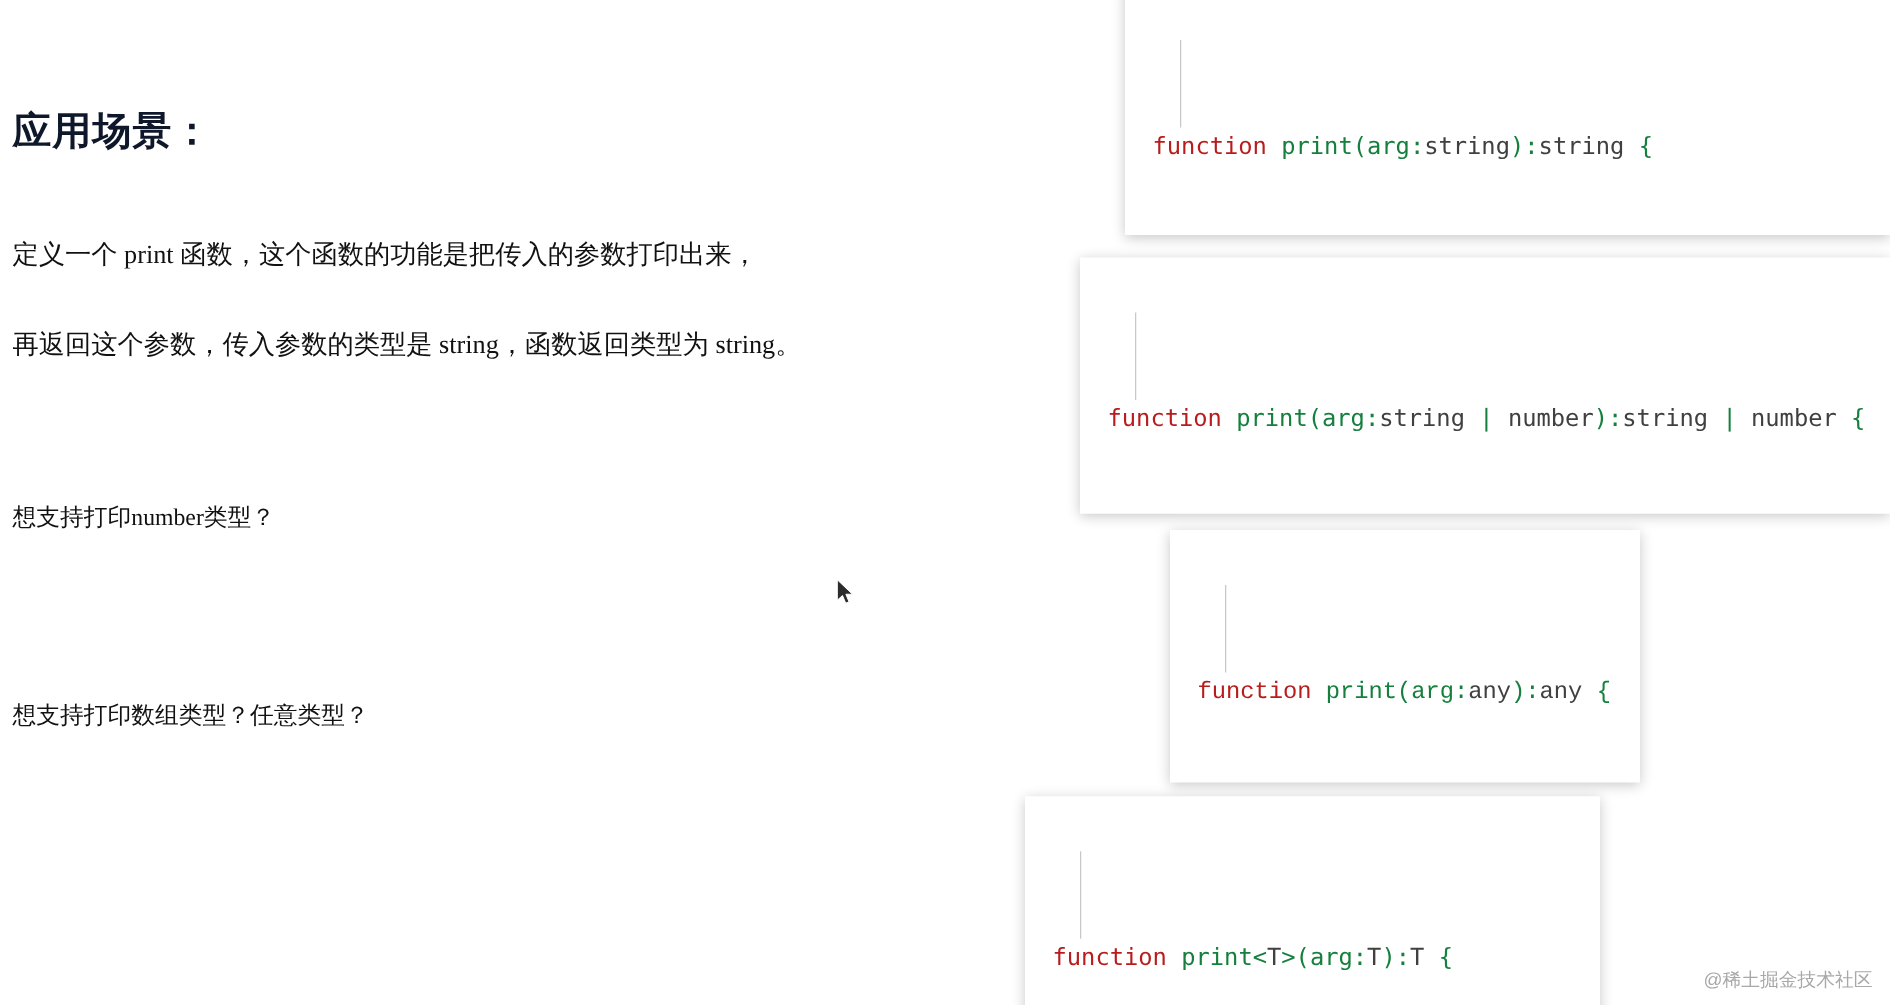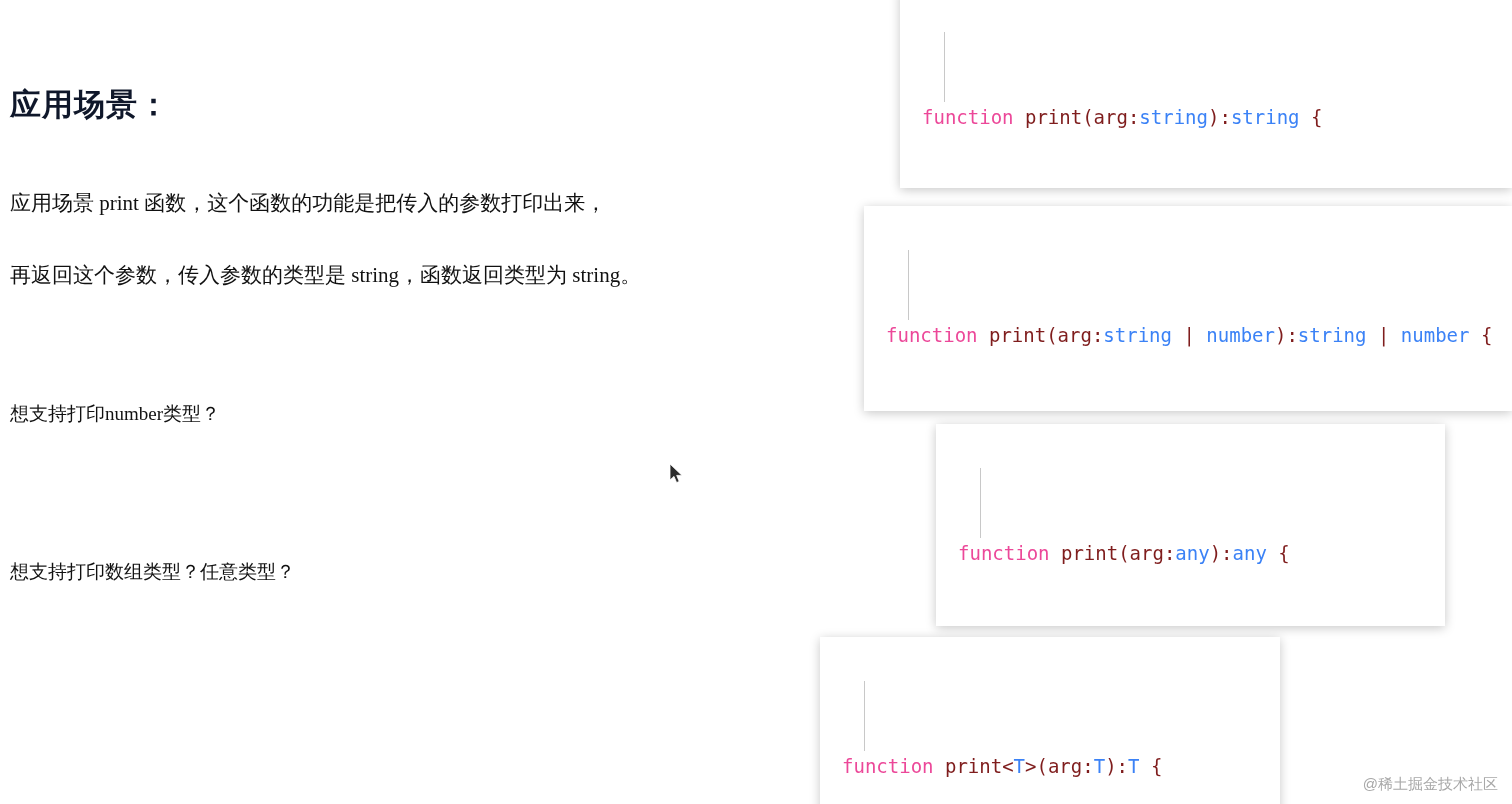--- a/index.html
+++ b/index.html
@@ -89,23 +89,23 @@
     box-shadow: 0 2px 10px rgba(0,0,0,0.22);
     box-sizing: border-box;
     padding: 14px 18px 16px 22px;
     font-family: "DejaVu Sans Mono", monospace;
     font-size: 19px;
     line-height: 33px;
     color: #333333;
     white-space: pre;
     overflow: hidden;
   }
-  .code-card .kw { color: #ec4899; }
-  .code-card .typ { color: #3b82f6; }
-  .code-card .plain { color: #7f1d1d; }
+  .code-card .kw { color: #b91c1c; }
+  .code-card .typ { color: #404040; }
+  .code-card .plain { color: #15803d; }
 
   .code-line {
     display: block;
   }
   .guide {
     position: absolute;
     border-left: 1px solid #c8c8c8;
     left: 0;
   }
 
@@ -117,22 +117,23 @@
   }
   #code-card-2 {
     left: 864px;
     top: 206px;
     width: 648px;
     height: 205px;
   }
   #code-card-3 {
     left: 936px;
     top: 424px;
-    width: 509px;
+    width: 376px;
     height: 202px;
+    font-family: Liberation Mono, monospace;
   }
   #code-card-4 {
     left: 820px;
     top: 637px;
     width: 460px;
     height: 180px;
   }
 
   #card1-guide { top: 44px; height: 70px; left: 44px; }
   #card2-guide { top: 44px; height: 70px; left: 44px; }
@@ -149,21 +150,21 @@
     font-family: Liberation Sans, sans-serif;
   }
 </style>
 </head>
 <body>
 
 <div id="left-column">
 
   <div id="heading-scenario">应用场景：</div>
 
-  <div class="body-line" id="body-line-1">应用场景 print 函数，这个函数的功能是把传入的参数打印出来，</div>
+  <div class="body-line" id="body-line-1">定义一个 print 函数，这个函数的功能是把传入的参数打印出来，</div>
   <div class="body-line" id="body-line-2">再返回这个参数，传入参数的类型是 string，函数返回类型为 string。</div>
 
   <div class="q-line" id="question-array">想支持打印数组类型？任意类型？</div>
   <div class="q-line" id="question-number">想支持打印number类型？</div>
 
 </div>
 
 <div id="mouse-cursor">
   <svg width="14" height="20" viewBox="0 0 14 20">
     <path d="M0 0 L0 16 L4 12.4 L6.6 18.6 L9.2 17.4 L6.7 11.4 L12 11.4 Z" fill="#2b2b2b" stroke="#ffffff" stroke-width="0.8"></path>

